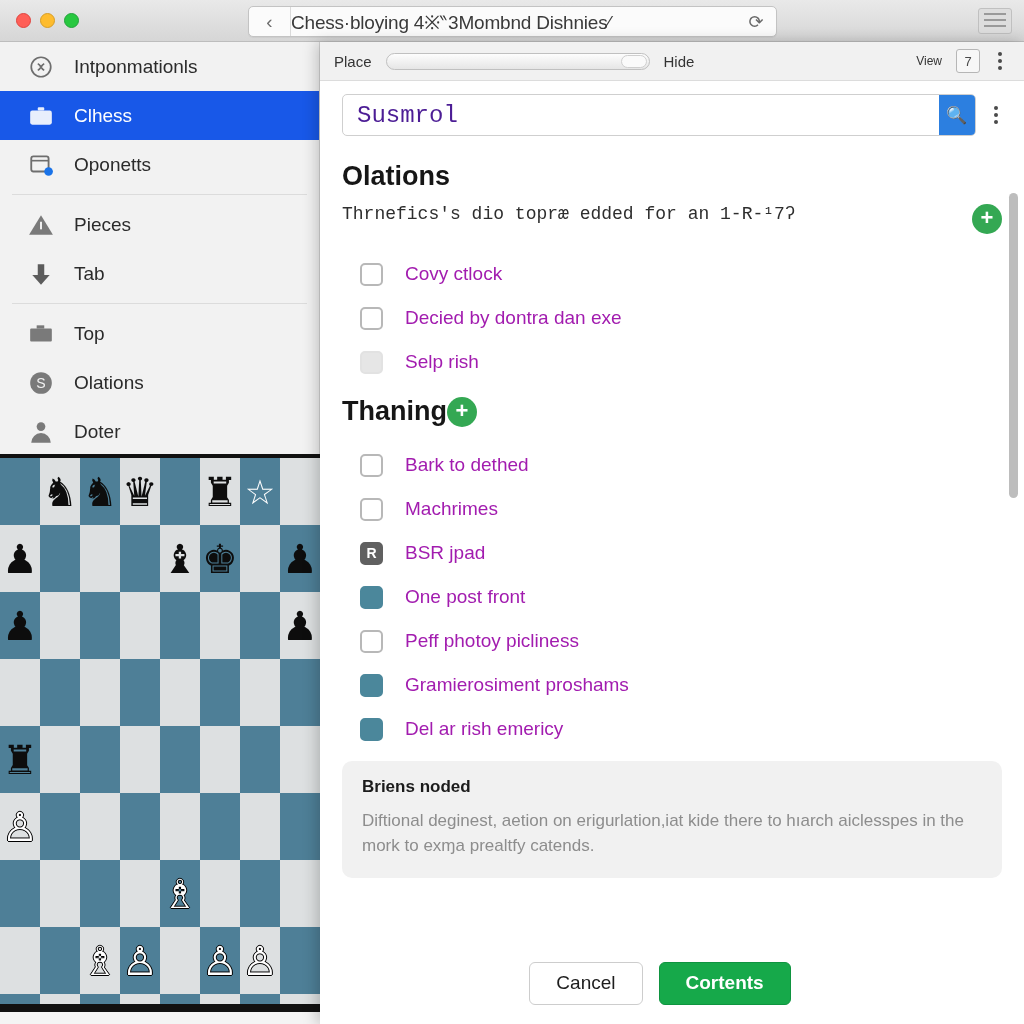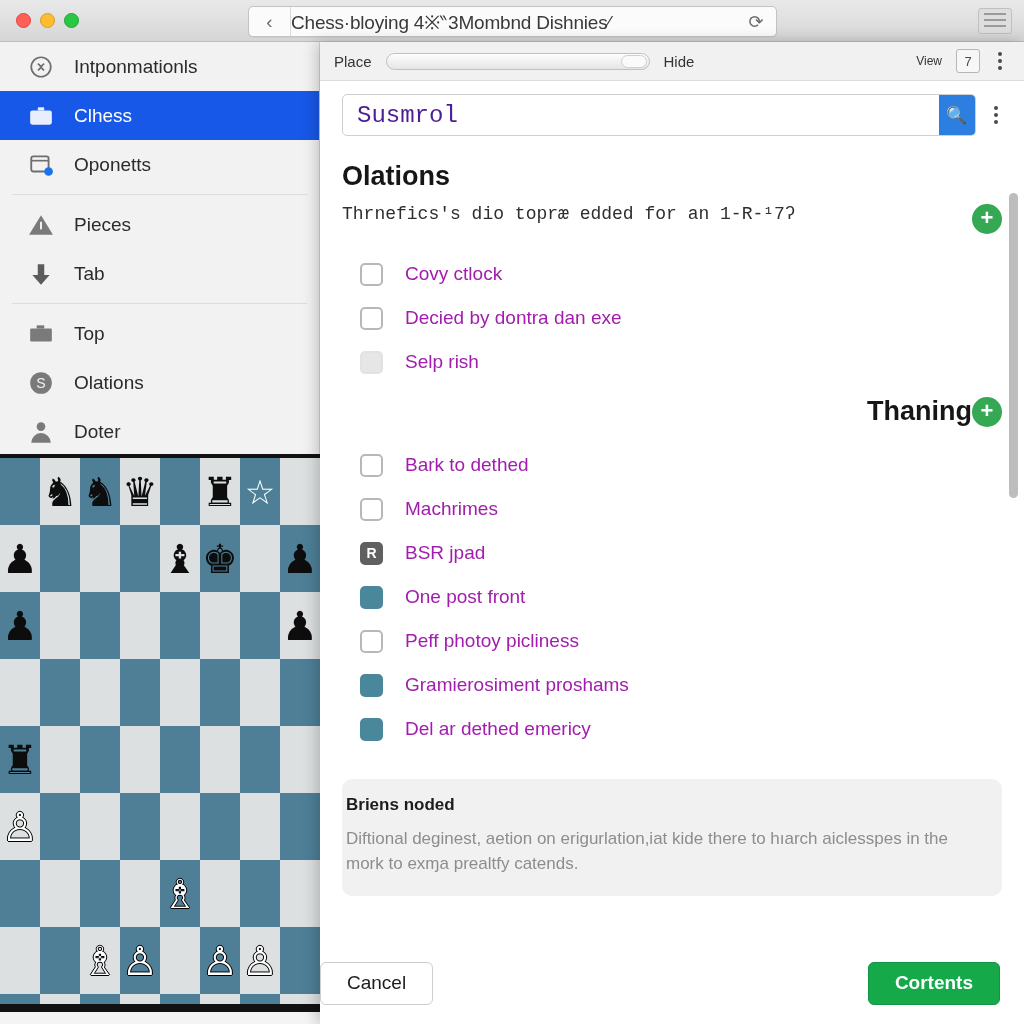--- a/index.html
+++ b/index.html
@@ -156,50 +156,50 @@
   }
   .sec-desc-row { display: flex; align-items: flex-start; }
   .sec-desc {
     flex: 1; font-size: 18px; color: #2e2e2e; padding-right: 20px; font-family: Liberation Mono, monospace;
   }
   .plus-btn {
     width: 30px; height: 30px; border-radius: 50%; background: #34a853;
     color: #fff; font-size: 22px; line-height: 28px; text-align: center;
     flex: 0 0 30px; font-weight: bold;
   }
-  .sec-head-row { display: flex; align-items: center; justify-content: flex-end; }
+  .sec-head-row { display: flex; align-items: center; justify-content: flex-start; }
 
   .cb-list { margin-top: 18px; }
   .cb-row { display: flex; align-items: center; height: 44px; padding-left: 18px; }
   .cb {
     width: 23px; height: 23px; border-radius: 5px; flex: 0 0 23px;
     margin-right: 22px; display: flex; align-items: center; justify-content: center;
     font-size: 14px; font-weight: bold; color: #fff;
   }
   .cb.off { border: 2px solid #b8b8b8; background: #fff; }
   .cb.dim { border: 2px solid #e2e2e2; background: #e6e6e6; }
   .cb.on  { background: #4b879b; border: 2px solid #4b879b; }
   .cb.badge { background: #606060; border: 2px solid #606060; }
   .cb-label { font-size: 19px; color: #a21caf; }
 
   .note {
-    margin: 28px 0 0 0; background: #f1f1f1; border-radius: 10px;
-    padding: 16px 20px 20px 4px;
+    margin: 10px 0 0 0; background: #f1f1f1; border-radius: 10px;
+    padding: 16px 20px 20px 20px;
   }
   .note-title { font-size: 17px; font-weight: bold; color: #1c1c1c; margin-bottom: 12px; }
   .note-body { font-size: 17px; color: #8d8d8d; line-height: 1.45; }
 
   .vscroll {
     position: absolute; right: 6px; top: 44px; width: 9px; height: 305px;
     background: #bdbdbd; border-radius: 5px;
   }
 
   .dlg-footer {
     height: 82px; flex: 0 0 82px; display: flex; align-items: center;
-    justify-content: space-between; padding-right: 24px; gap: 16px; background: #fff;
+    justify-content: center; padding-right: 24px; gap: 16px; background: #fff;
   }
   .btn {
     height: 43px; border-radius: 6px; font-size: 19px;
     display: flex; align-items: center; justify-content: center;
     padding: 0 26px;
   }
   .btn-cancel { background: #fff; border: 1px solid #cdcdcd; color: #1d1d1d; }
   .btn-primary { background: #16a94a; color: #fff; font-weight: bold; border: 1px solid #0f9440; }
 </style>
 </head>
@@ -514,21 +514,21 @@
           <div class="cb-row">
             <span class="cb off"></span>
             <span class="cb-label">Peff photoy picliness</span>
           </div>
           <div class="cb-row">
             <span class="cb on"></span>
             <span class="cb-label">Gramierosiment proshams</span>
           </div>
           <div class="cb-row">
             <span class="cb on"></span>
-            <span class="cb-label">Del ar dethed emericy</span>
+            <span class="cb-label">Del ar rish emericy</span>
           </div>
         </div>
 
       <div class="note">
         <div class="note-title">Briens noded</div>
         <div class="note-body">Diftional deginest, aetion on erigurlation,iat kide there to hıarch aiclesspes in the mork to exɱa prealtfy catends.</div>
       </div>
 
       <div class="vscroll"></div>
     </div>

